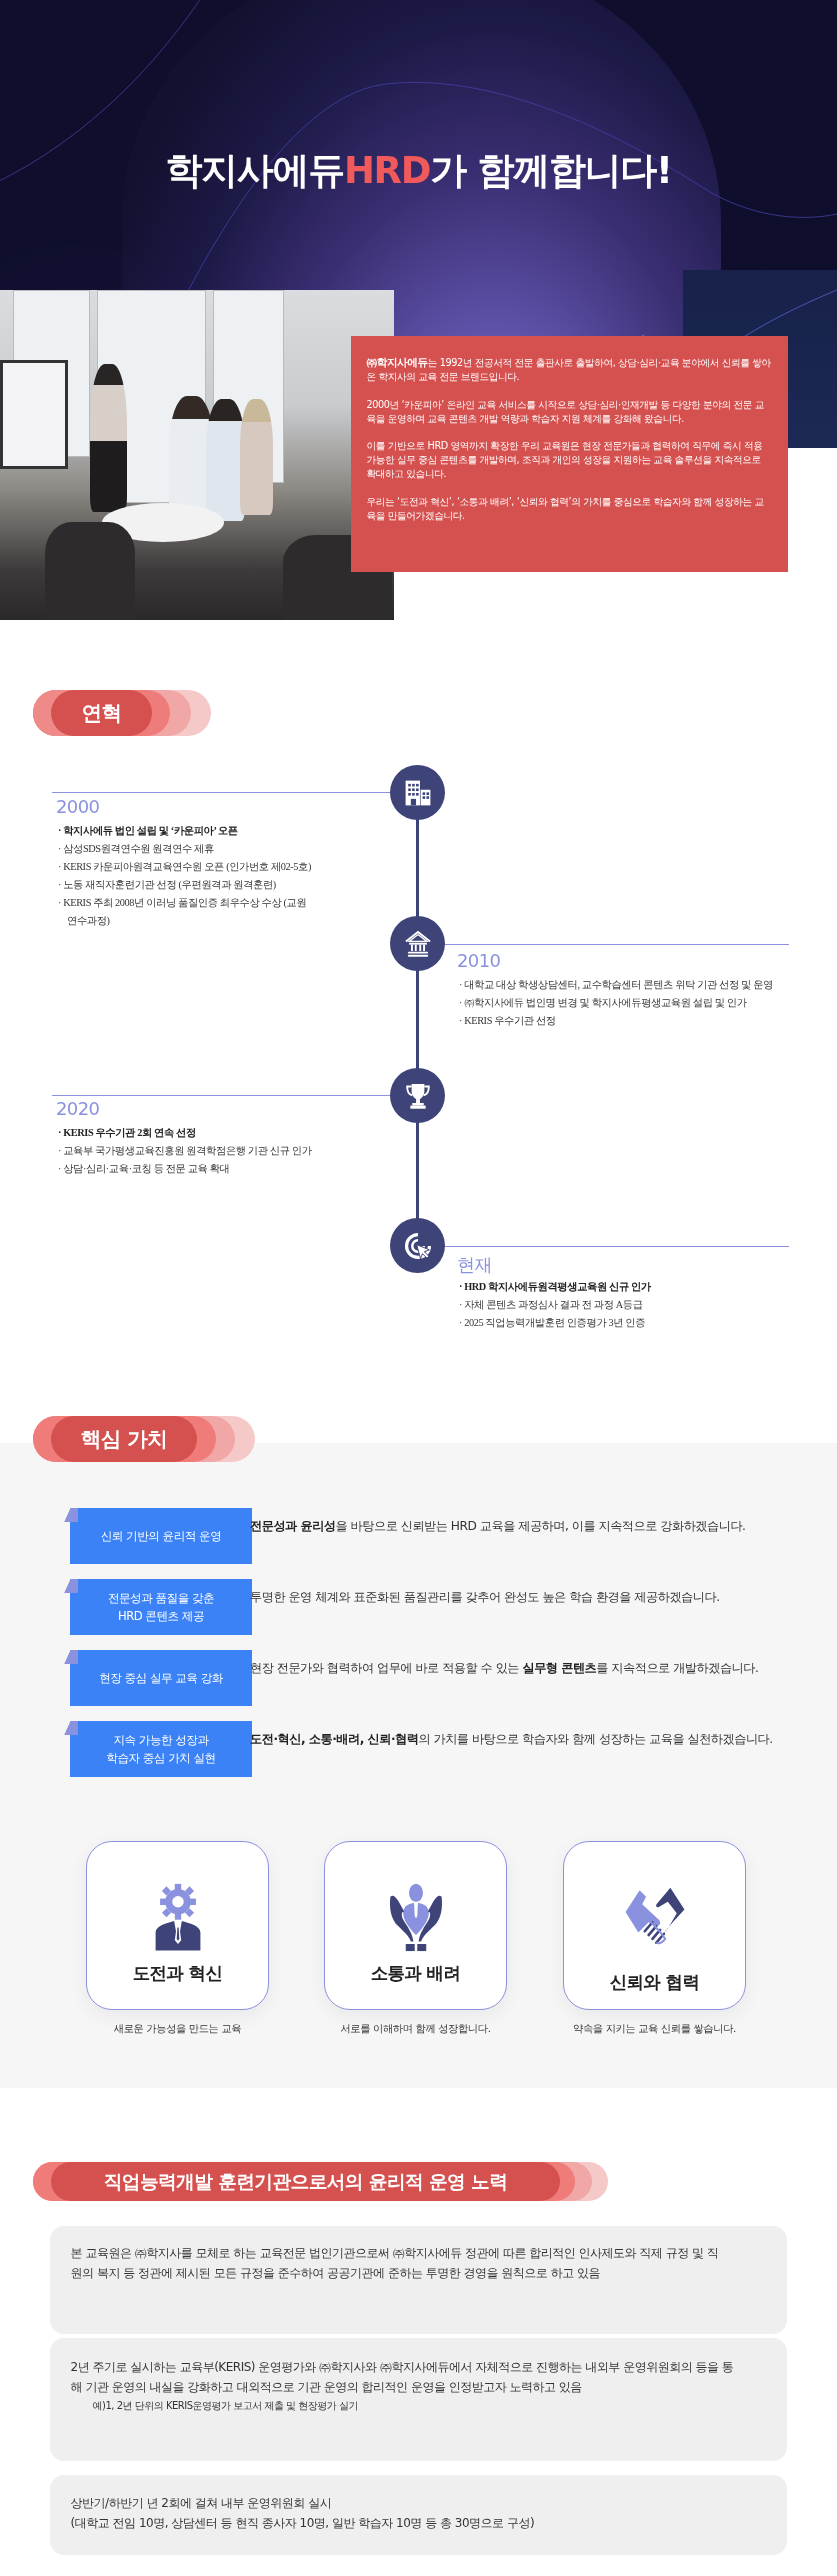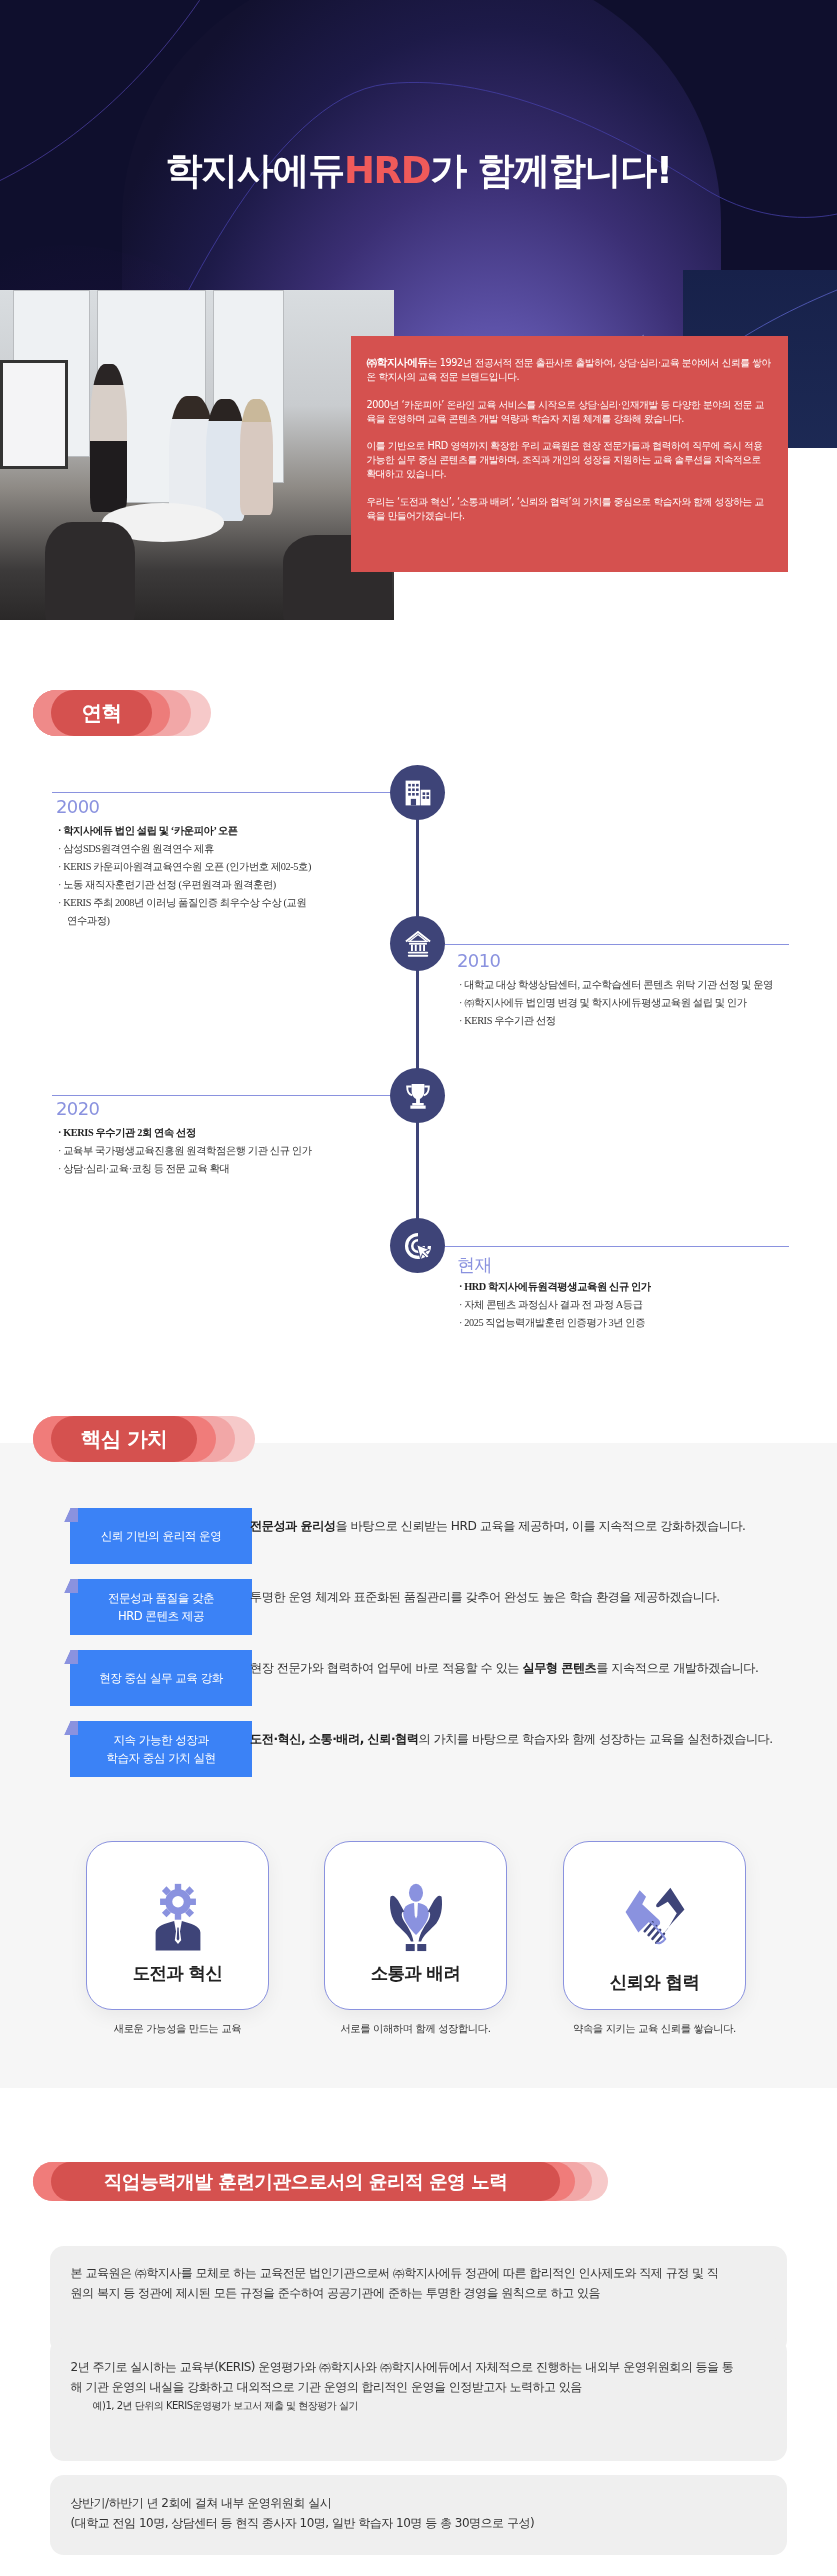--- a/index.html
+++ b/index.html
@@ -342,21 +342,21 @@
 </div>
 <div class="vcaption" style="left:563px;">약속을 지키는 교육 신뢰를 쌓습니다.</div>
 
 <div class="pill" style="left:33px;top:2162px;width:575px;height:39px;">
   <div class="layer" style="left:0;width:575px;height:39px;background:#f6c9c9;"></div>
   <div class="layer" style="left:0;width:559px;height:39px;background:#f2a7a7;"></div>
   <div class="layer" style="left:0;width:542px;height:39px;background:#f07c7a;"></div>
   <div class="main" style="left:18px;width:509px;height:39px;font-size:18.7px;">직업능력개발 훈련기관으로서의 윤리적 운영 노력</div>
 </div>
 
-<div class="ebox" style="top:2226px;height:108px;padding-top:16.7px;margin-top:20px;">
+<div class="ebox" style="top:2226px;height:108px;padding-top:16.7px;">
   <p style="width:657px;">본 교육원은 ㈜학지사를 모체로 하는 교육전문 법인기관으로써 ㈜학지사에듀 정관에 따른 합리적인 인사제도와 직제 규정 및 직원의 복지 등 정관에 제시된 모든 규정을 준수하여 공공기관에 준하는 투명한 경영을 원칙으로 하고 있음</p>
 </div>
 
 <div class="ebox" style="top:2338px;height:123px;padding-top:19.3px;">
   <p style="width:670px;">2년 주기로 실시하는 교육부(KERIS) 운영평가와 ㈜학지사와 ㈜학지사에듀에서 자체적으로 진행하는 내외부 운영위원회의 등을 통해 기관 운영의 내실을 강화하고 대외적으로 기관 운영의 합리적인 운영을 인정받고자 노력하고 있음</p>
   <p class="note">예)1, 2년 단위의 KERIS운영평가 보고서 제출 및 현장평가 실기</p>
 </div>
 
 <div class="ebox" style="top:2475px;height:80px;padding-top:18px;">
   <p>상반기/하반기 년 2회에 걸쳐 내부 운영위원회 실시</p>

